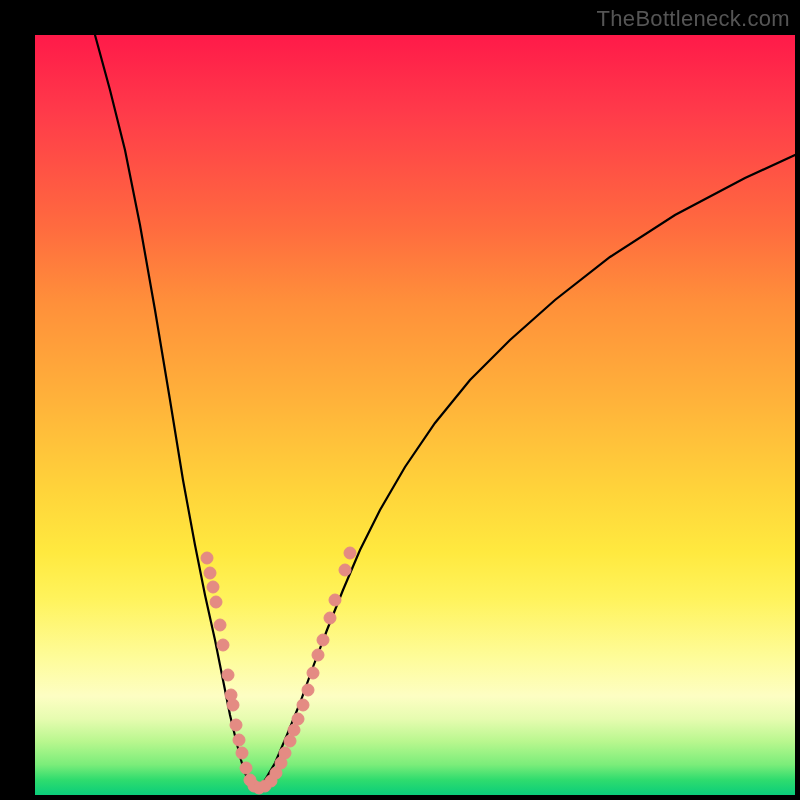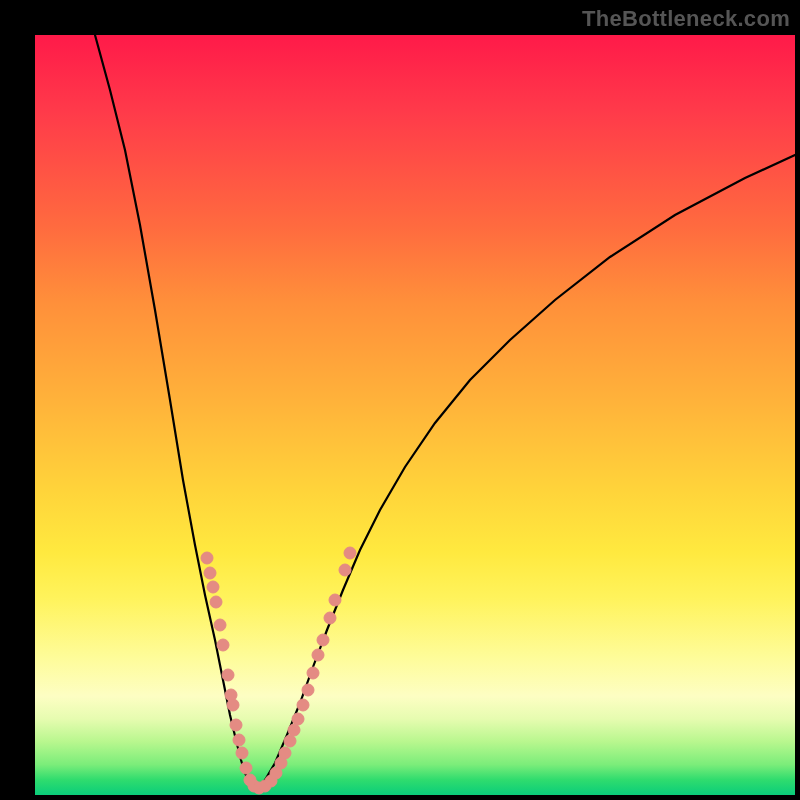--- a/index.html
+++ b/index.html
@@ -42,21 +42,21 @@
       #2fdc6e 98%,
       #0acd7a 100%
     );
   }
   .watermark {
     position: absolute;
     top: 6px;
     right: 10px;
     color: #555;
     font-size: 22px;
-    font-weight: 700;
+    font-weight: 400;
     letter-spacing: 0.3px;
   }
   svg.curves {
     position: absolute;
     left: 0;
     top: 0;
     width: 760px;
     height: 760px;
     overflow: visible;
   }

